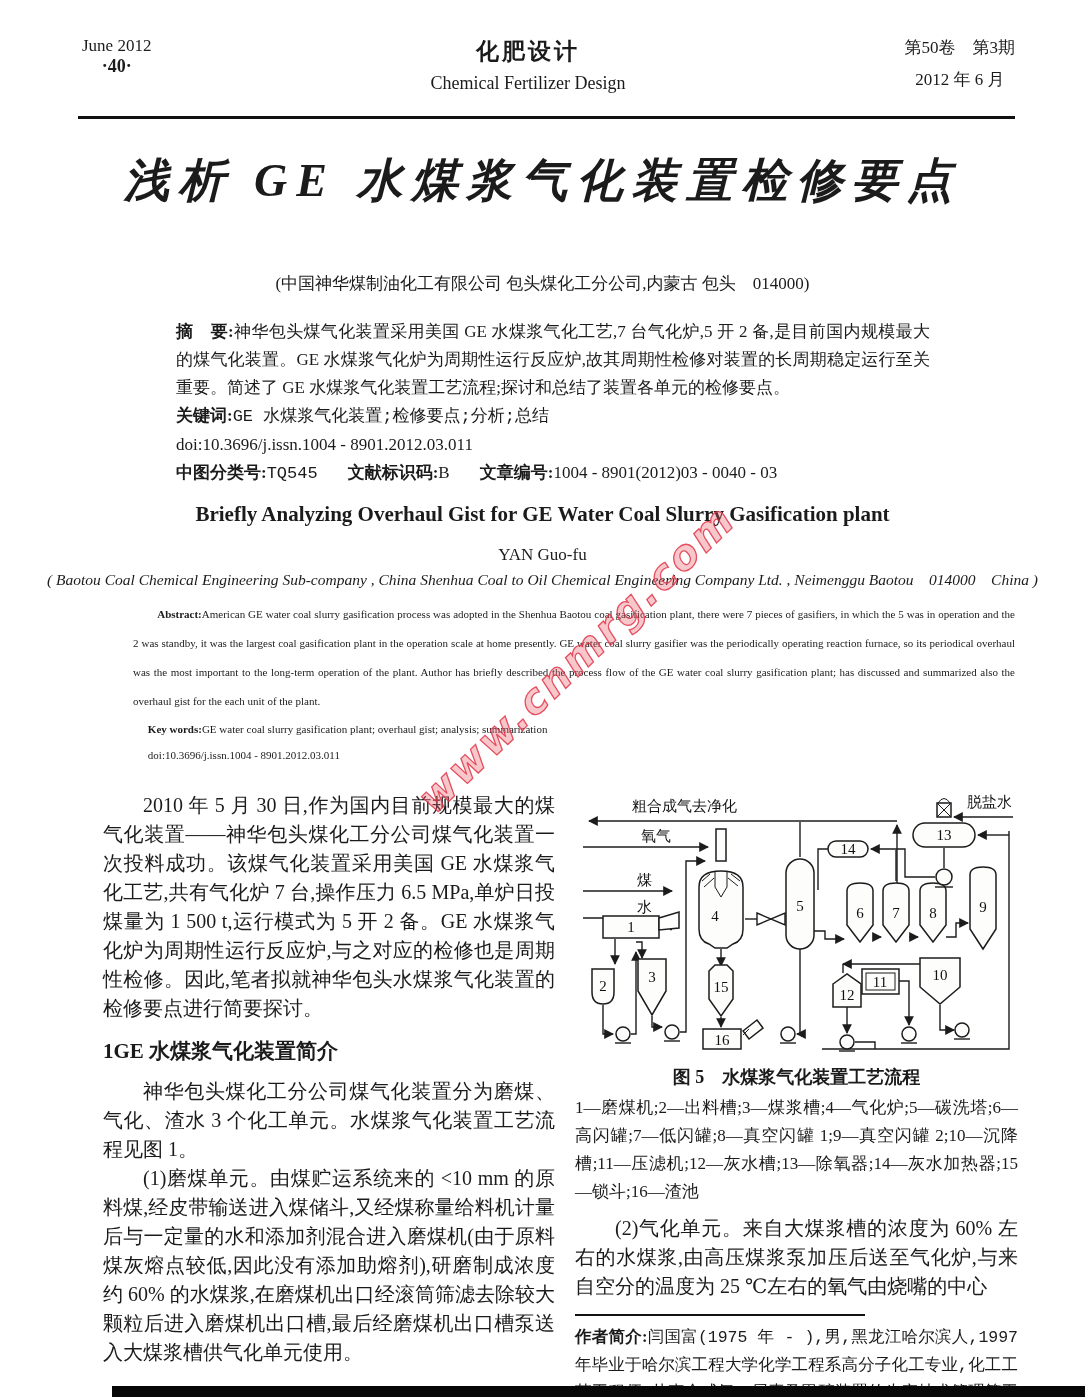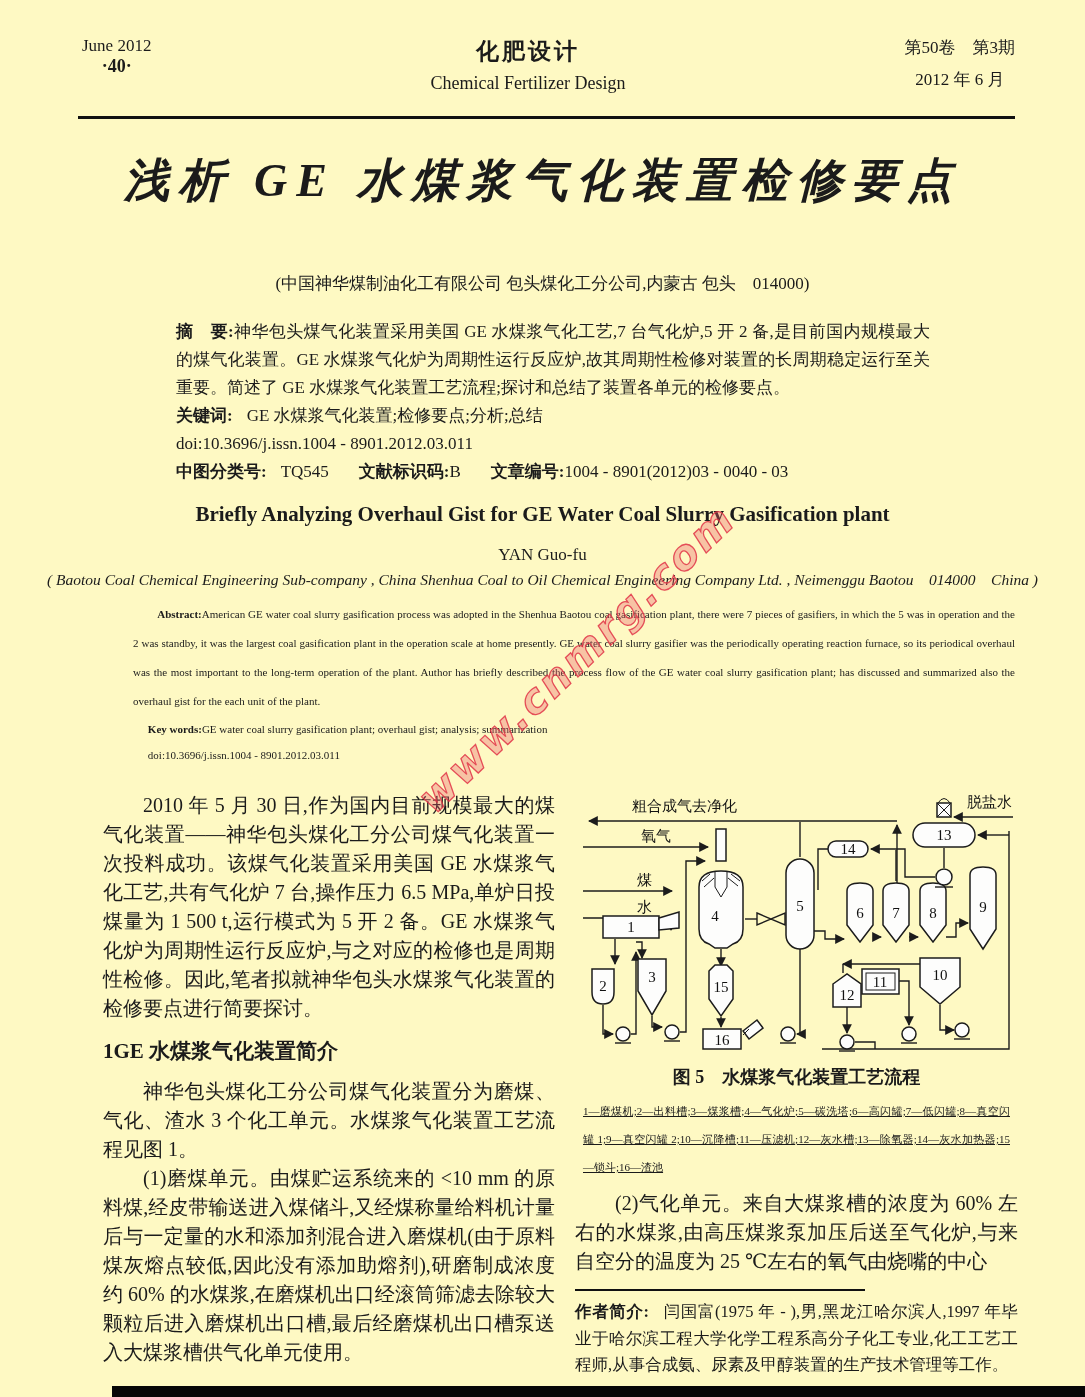--- a/index.html
+++ b/index.html
@@ -1,16 +1,16 @@
 <!DOCTYPE html>
 <html><head>
 <meta charset="utf-8">
 <style>
   html,body{margin:0;padding:0;background:#9a9a9a;}
-  .page{position:relative;width:1085px;height:1397px;background:#fef9c3;overflow:hidden;
+  .page{position:relative;width:1085px;height:1397px;background:#ffffff;overflow:hidden;
         font-family:"Liberation Serif","DejaVu Serif",serif;color:#1b1b1b;margin:0 auto;}
   .abs{position:absolute;}
   .ctr{left:0;right:0;text-align:center;}
   
   .hdr{top:36px;left:82px;right:70px;display:flex;justify-content:space-between;align-items:flex-start;}
   .hdr .blk{text-align:center;}
   .hdr-date{font-size:17px;}
   .hdr-page{font-size:18px;font-weight:bold;}
   .hdr-jcn{font-size:23px;font-weight:bold;letter-spacing:3px;}
   .hdr-jen{font-size:18px;margin-top:6px;}
@@ -19,38 +19,38 @@
   .rule{top:116px;left:78px;right:70px;height:3px;background:#111;}
   
   .title{top:150px;font-size:46px;font-weight:bold;font-style:italic;letter-spacing:9px;}
   .author{top:243px;font-size:19px;font-weight:bold;letter-spacing:2px;}
   .affil{top:272px;font-size:17px;}
   
   .cnab{top:318px;left:176px;width:754px;font-size:17px;line-height:28px;}
   .cnab p{margin:0;text-align:justify;}
   b{font-weight:bold;}
   .gap{margin-left:30px;}
-  .gap2{margin-left:14px;}
+  .gap2{margin-left:0;font-family:Liberation Mono, monospace;}
   
   .entitle{top:502px;font-size:21px;font-weight:bold;}
   .enauthor{top:545px;font-size:17px;}
   .enaffil{top:570px;font-size:15.5px;font-style:italic;}
   .enab{top:600px;left:133px;width:882px;font-size:11px;line-height:29px;}
   .enab p{margin:0;text-align:justify;}
   .enab .p1{text-indent:2.2em;}
   .enab .kwline,.enab .doiline{text-indent:1.35em;line-height:26px;}
   
   .colL{top:791px;left:103px;width:452px;font-size:20px;line-height:29px;}
   .colL p{margin:0;text-align:justify;text-indent:2em;}
   .colL h3{margin:14px 0 11px 0;font-size:21px;}
   .colL h3 .s1t{}
   .colR{top:791px;left:575px;width:443px;}
   .figsvg{display:block;}
   .figcap{text-align:center;font-weight:bold;font-size:18px;margin:4px 0 5px;}
-  .figleg{font-size:11px;line-height:28px;text-align:justify;margin:8px;text-decoration:underline;}
+  .figleg{font-size:17px;line-height:28px;text-align:justify;margin:0;}
   .colR .bodyp{font-size:20px;line-height:29px;text-align:justify;text-indent:2em;margin:8px 0 0;}
   .fnrule{width:290px;border-top:2px solid #111;margin:13px 0 8px;}
   .fn{font-size:16.5px;line-height:26.5px;text-align:justify;margin:0;}
   
   .watermark{left:408px;top:788px;transform:rotate(-44deg);transform-origin:0 0;
      font-family:"DejaVu Sans",sans-serif;font-size:41px;font-weight:bold;font-style:italic;
      letter-spacing:3px;white-space:nowrap;color:rgba(236,95,105,0.35);
      -webkit-text-stroke:1.3px rgba(224,52,70,0.85);pointer-events:none;z-index:5;}
   .botbar{left:112px;right:0;bottom:0;height:11px;background:#070707;}
   

